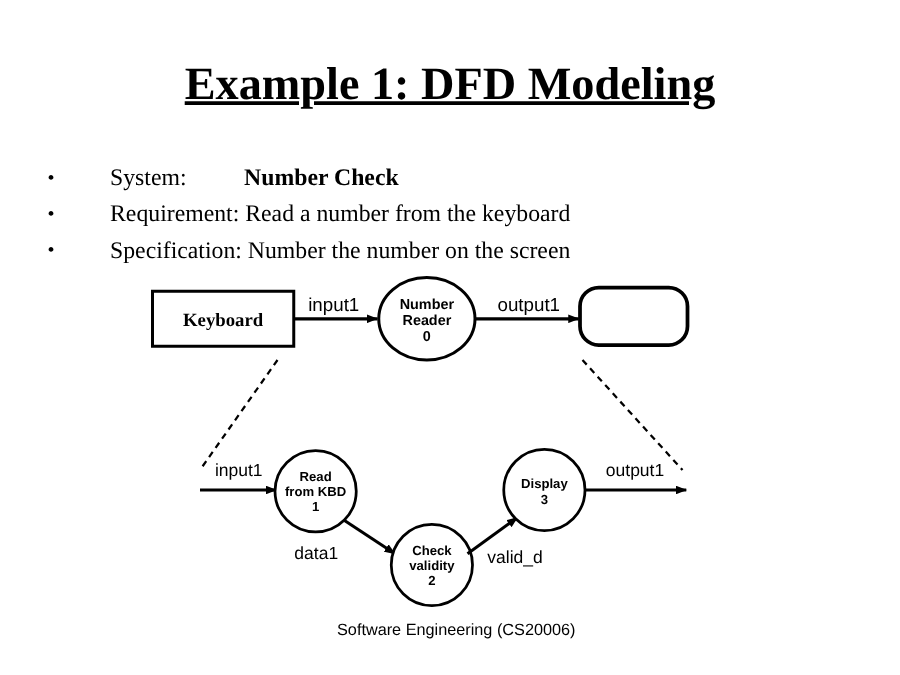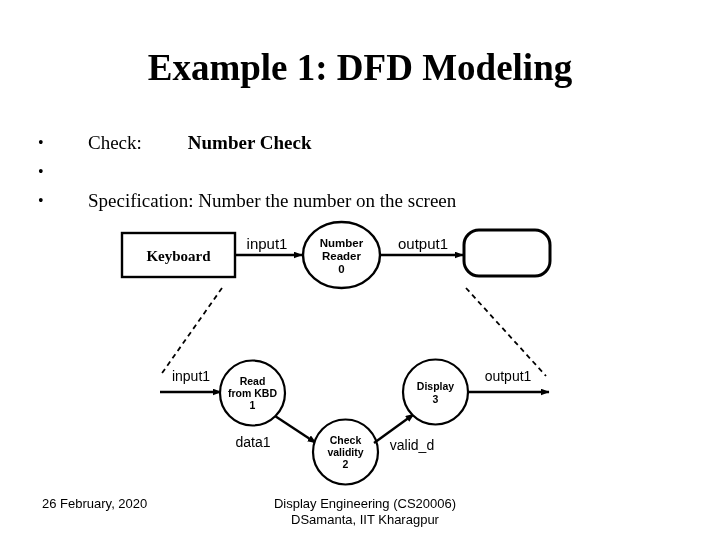--- a/index.html
+++ b/index.html
@@ -24,20 +24,21 @@
     top: 46px;
     width: 720px;
     text-align: center;
     font-family: "Liberation Serif", serif;
     font-weight: bold;
     font-size: 37px;
     line-height: 44px;
     letter-spacing: 0px;
     color: #000000;
     white-space: nowrap;
+    text-decoration: underline;
   }
 
   
   #bullet-list {
     position: absolute;
     left: 30px;
     top: 128px;
     width: 640px;
   }
   .bullet-row {
@@ -131,24 +132,25 @@
 </head>
 <body>
 
 <div id="slide">
 
   <div id="slide-title">Example 1: DFD Modeling</div>
 
   <div id="bullet-list">
     <div class="bullet-row">
       <span class="bullet-mark">•</span>
-      <span class="bullet-text"><span>Check:</span><span class="strongpart">Number Check</span></span>
+      <span class="bullet-text"><span>System:</span><span class="strongpart">Number Check</span></span>
     </div>
     <div class="bullet-row">
       <span class="bullet-mark">•</span>
+      <span class="bullet-text"><span>Requirement: Read a  number from the keyboard</span></span>
     </div>
     <div class="bullet-row">
       <span class="bullet-mark">•</span>
       <span class="bullet-text"><span>Specification: Number the number on the screen</span></span>
     </div>
   </div>
 
   <div id="diagram">
     <svg width="720" height="540" viewBox="0 0 720 540" xmlns="http://www.w3.org/2000/svg">
       <defs>
@@ -201,19 +203,17 @@
 
       <circle cx="435.5" cy="392" r="32.5" fill="#ffffff" stroke="#000000" stroke-width="2.2"></circle>
       <text class="node-label node-label-l1" x="435.5" y="390">Display</text>
       <text class="node-label node-label-l1" x="435.5" y="403">3</text>
 
       <line x1="468" y1="392" x2="549" y2="392" stroke="#000000" stroke-width="2.4" marker-end="url(#arrowhead-sm)"></line>
       <text class="flow-label-sm" x="508" y="381" text-anchor="middle">output1</text>
     </svg>
   </div>
 
-  <div id="footer-date">26 February, 2020</div>
   <div id="footer-center">
-    <div>Display Engineering (CS20006)</div>
-    <div>DSamanta, IIT Kharagpur</div>
+    <div>Software Engineering (CS20006)</div>
   </div>
 
 </div>
 
 </body></html>

